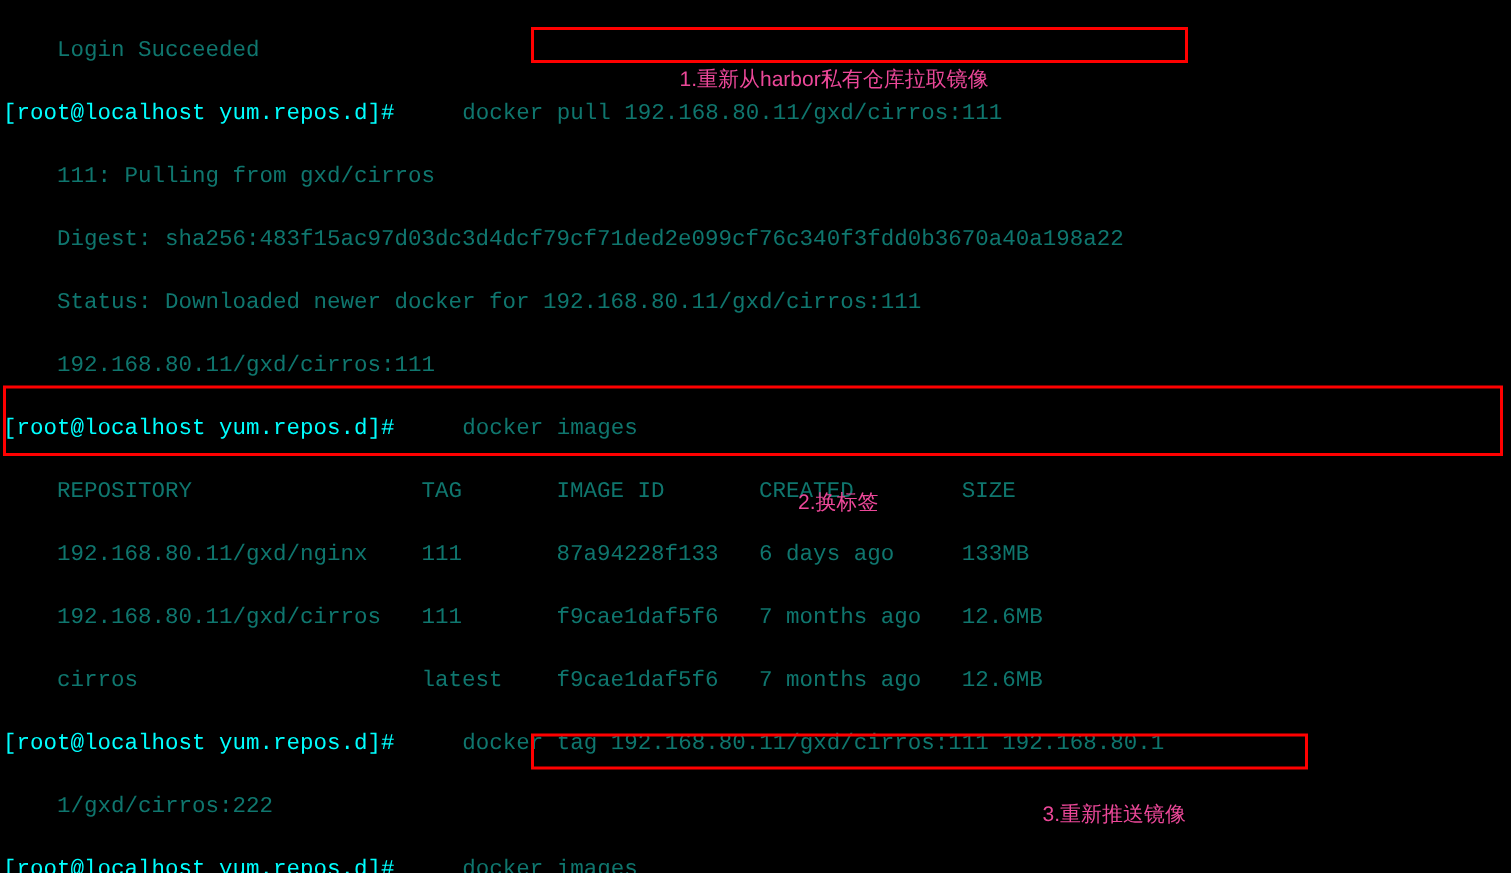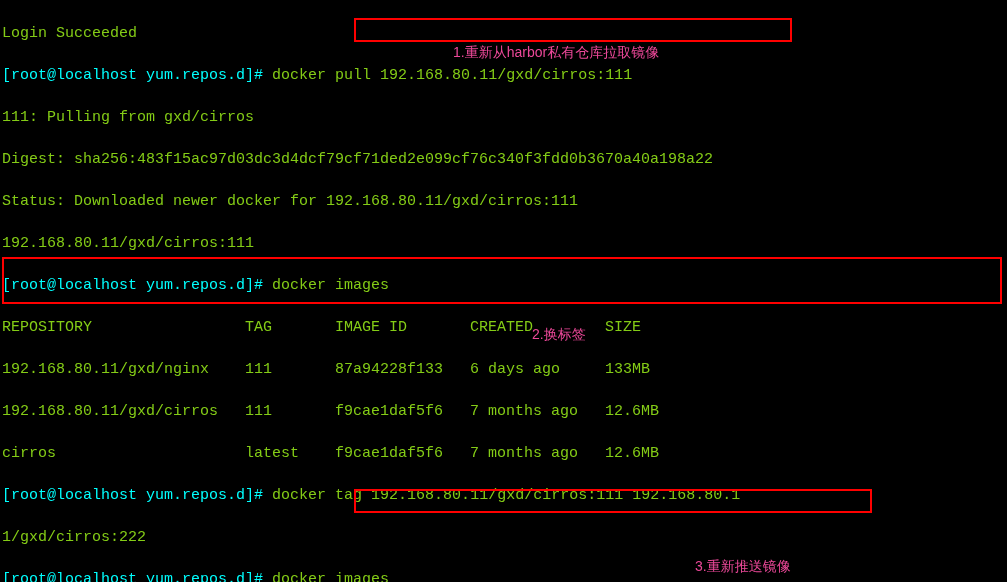--- a/index.html
+++ b/index.html
@@ -23,21 +23,22 @@
       white-space: pre;
     }
     .line {
       display: block;
       white-space: pre;
     }
     .cyan {
       color: #00ffff;
     }
     .white {
-      color: #84cc16;
+      color: #0f766e;
+      margin-left: 36px;
     }
     .annotation {
       position: absolute;
       color: #ec4899;
       font-family: Liberation Sans, sans-serif;
       font-size: 14px;
       z-index: 10;
     }
     .redbox {
       position: absolute;
@@ -74,13 +75,13 @@
 
 
 </div>
 
 <div class="redbox" style="left:354px; top:18px; width:438px; height:24px;"></div>
 <div class="redbox" style="left:2px; top:257px; width:1000px; height:47px;"></div>
 <div class="redbox" style="left:354px; top:489px; width:518px; height:24px;"></div>
 
 <div class="annotation" style="left:453px; top:43px;">1.重新从harbor私有仓库拉取镜像</div>
 <div class="annotation" style="left:532px; top:325px;">2.换标签</div>
-<div class="annotation" style="left:695px; top:557px;">3.重新推送镜像</div>
+<div class="annotation" style="left:695px; top:533px;">3.重新推送镜像</div>
 
 </body></html>

